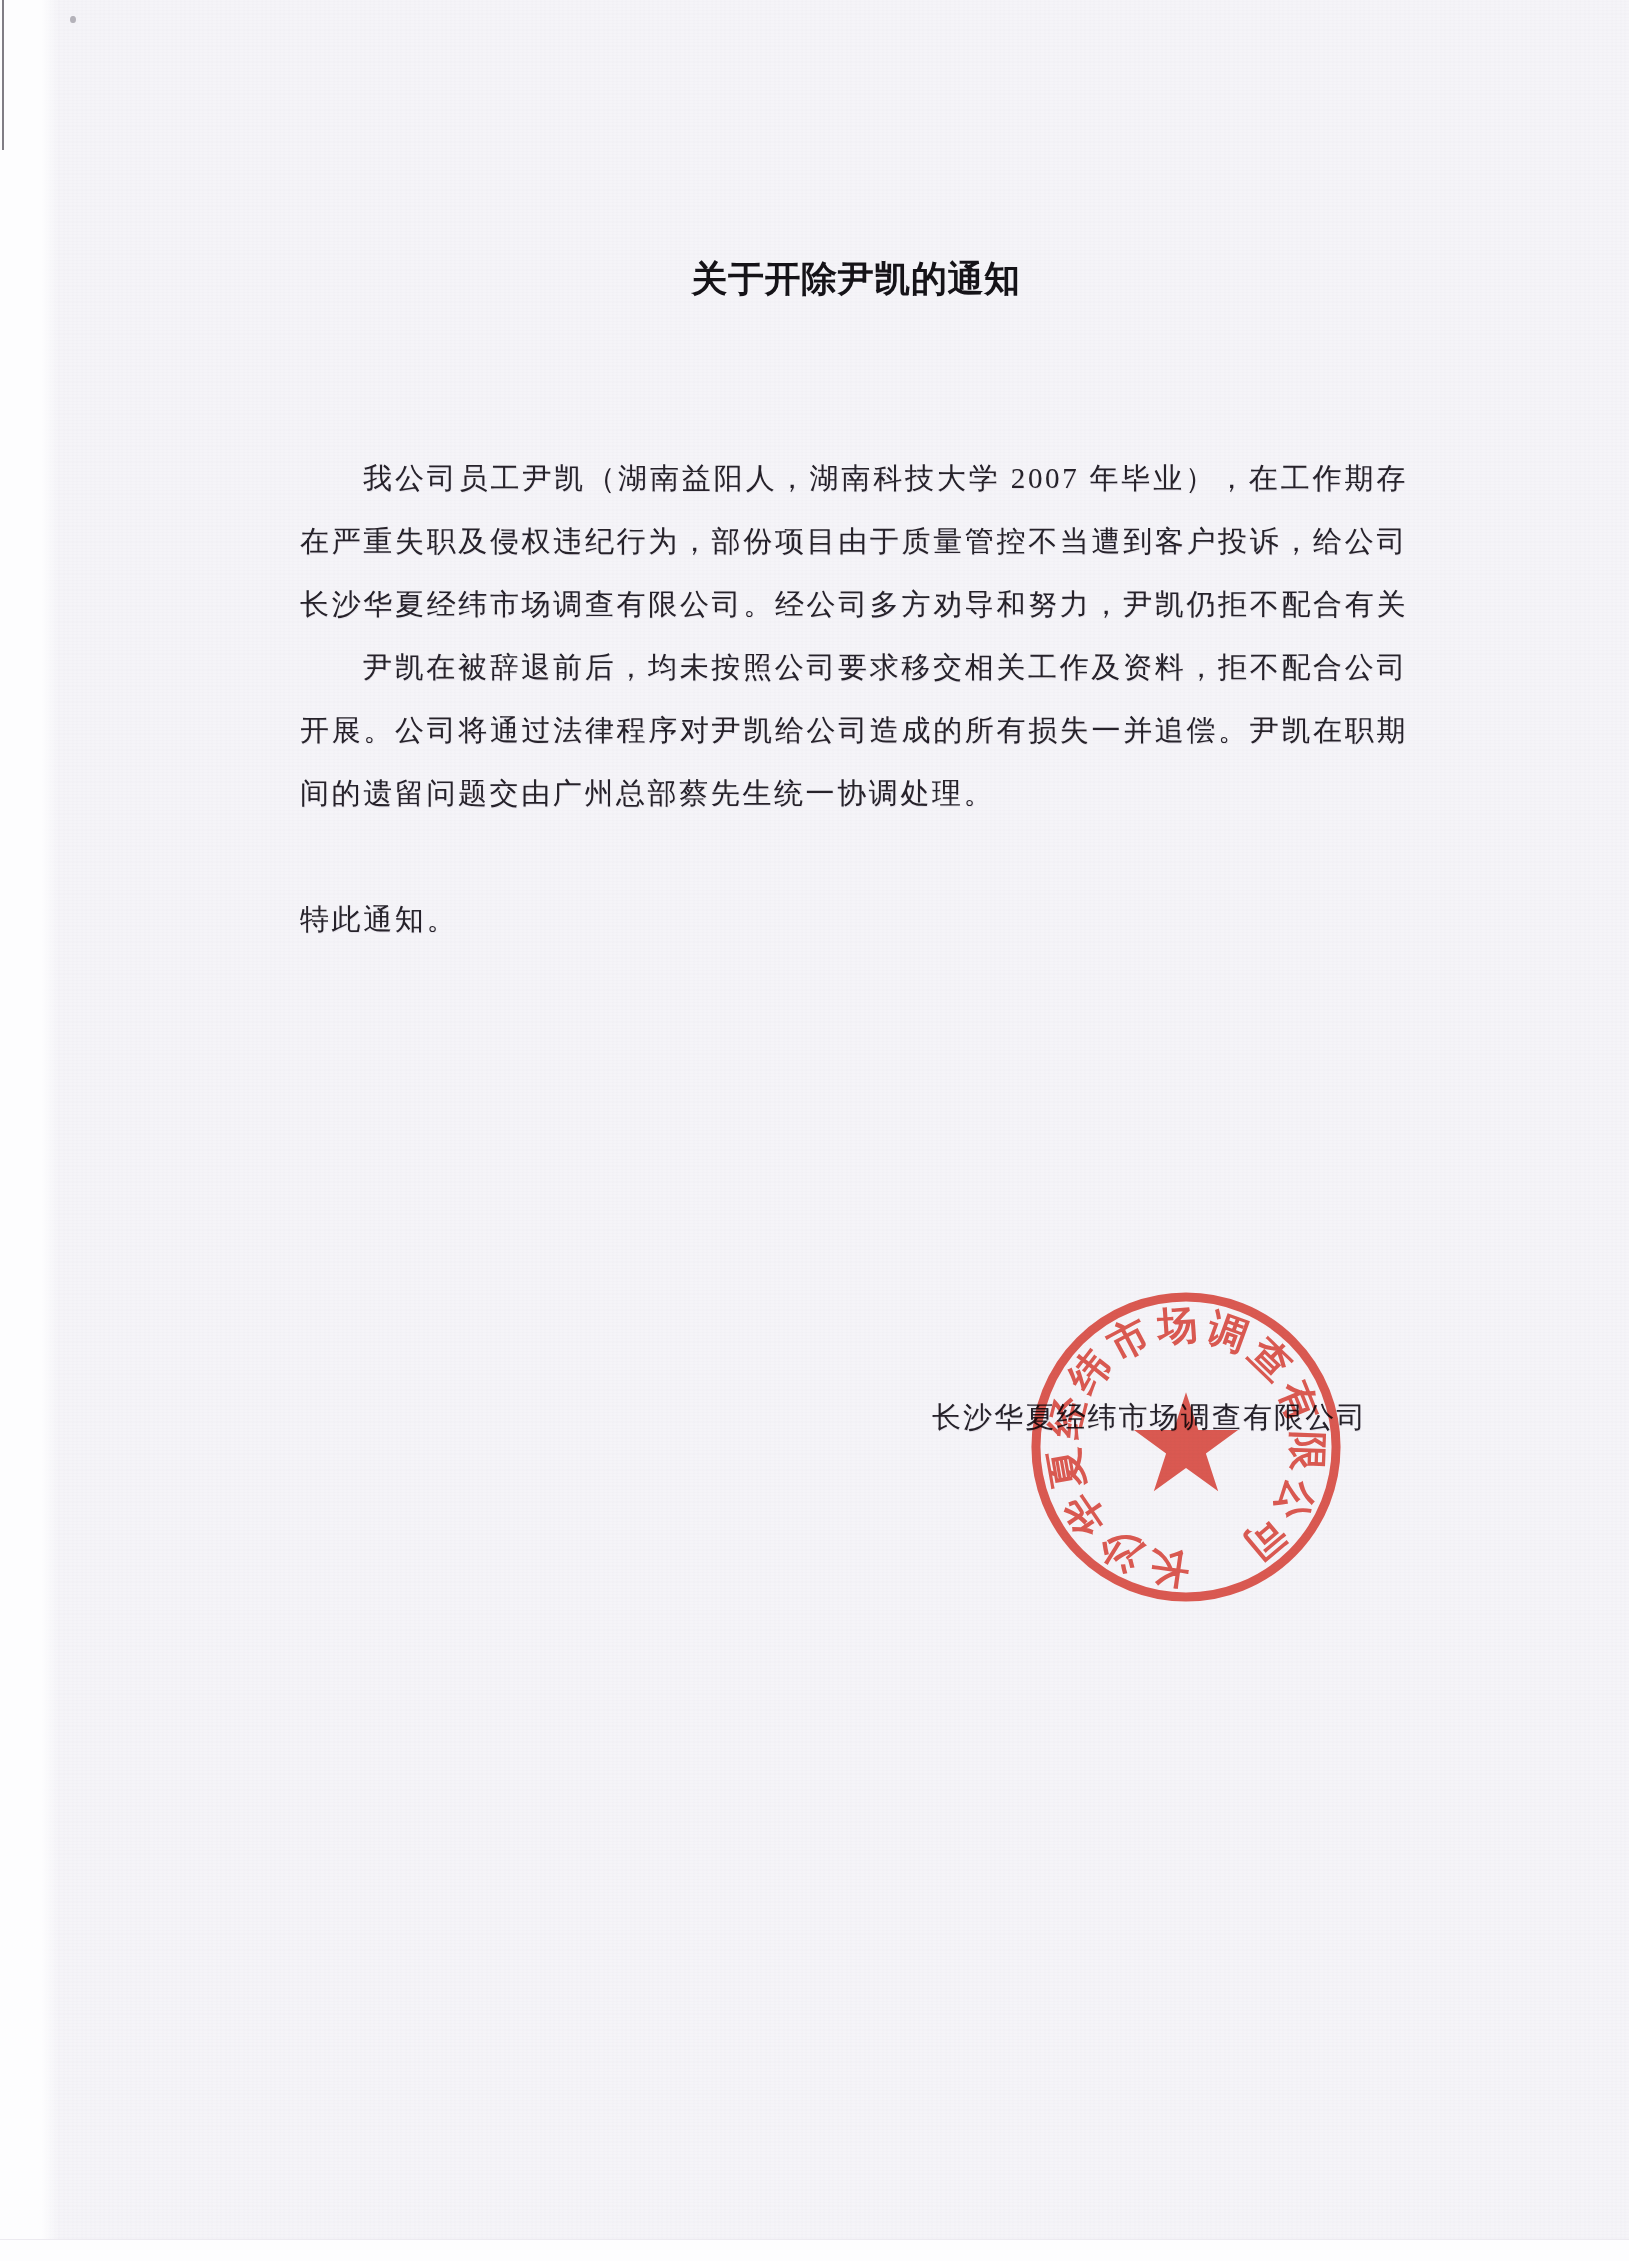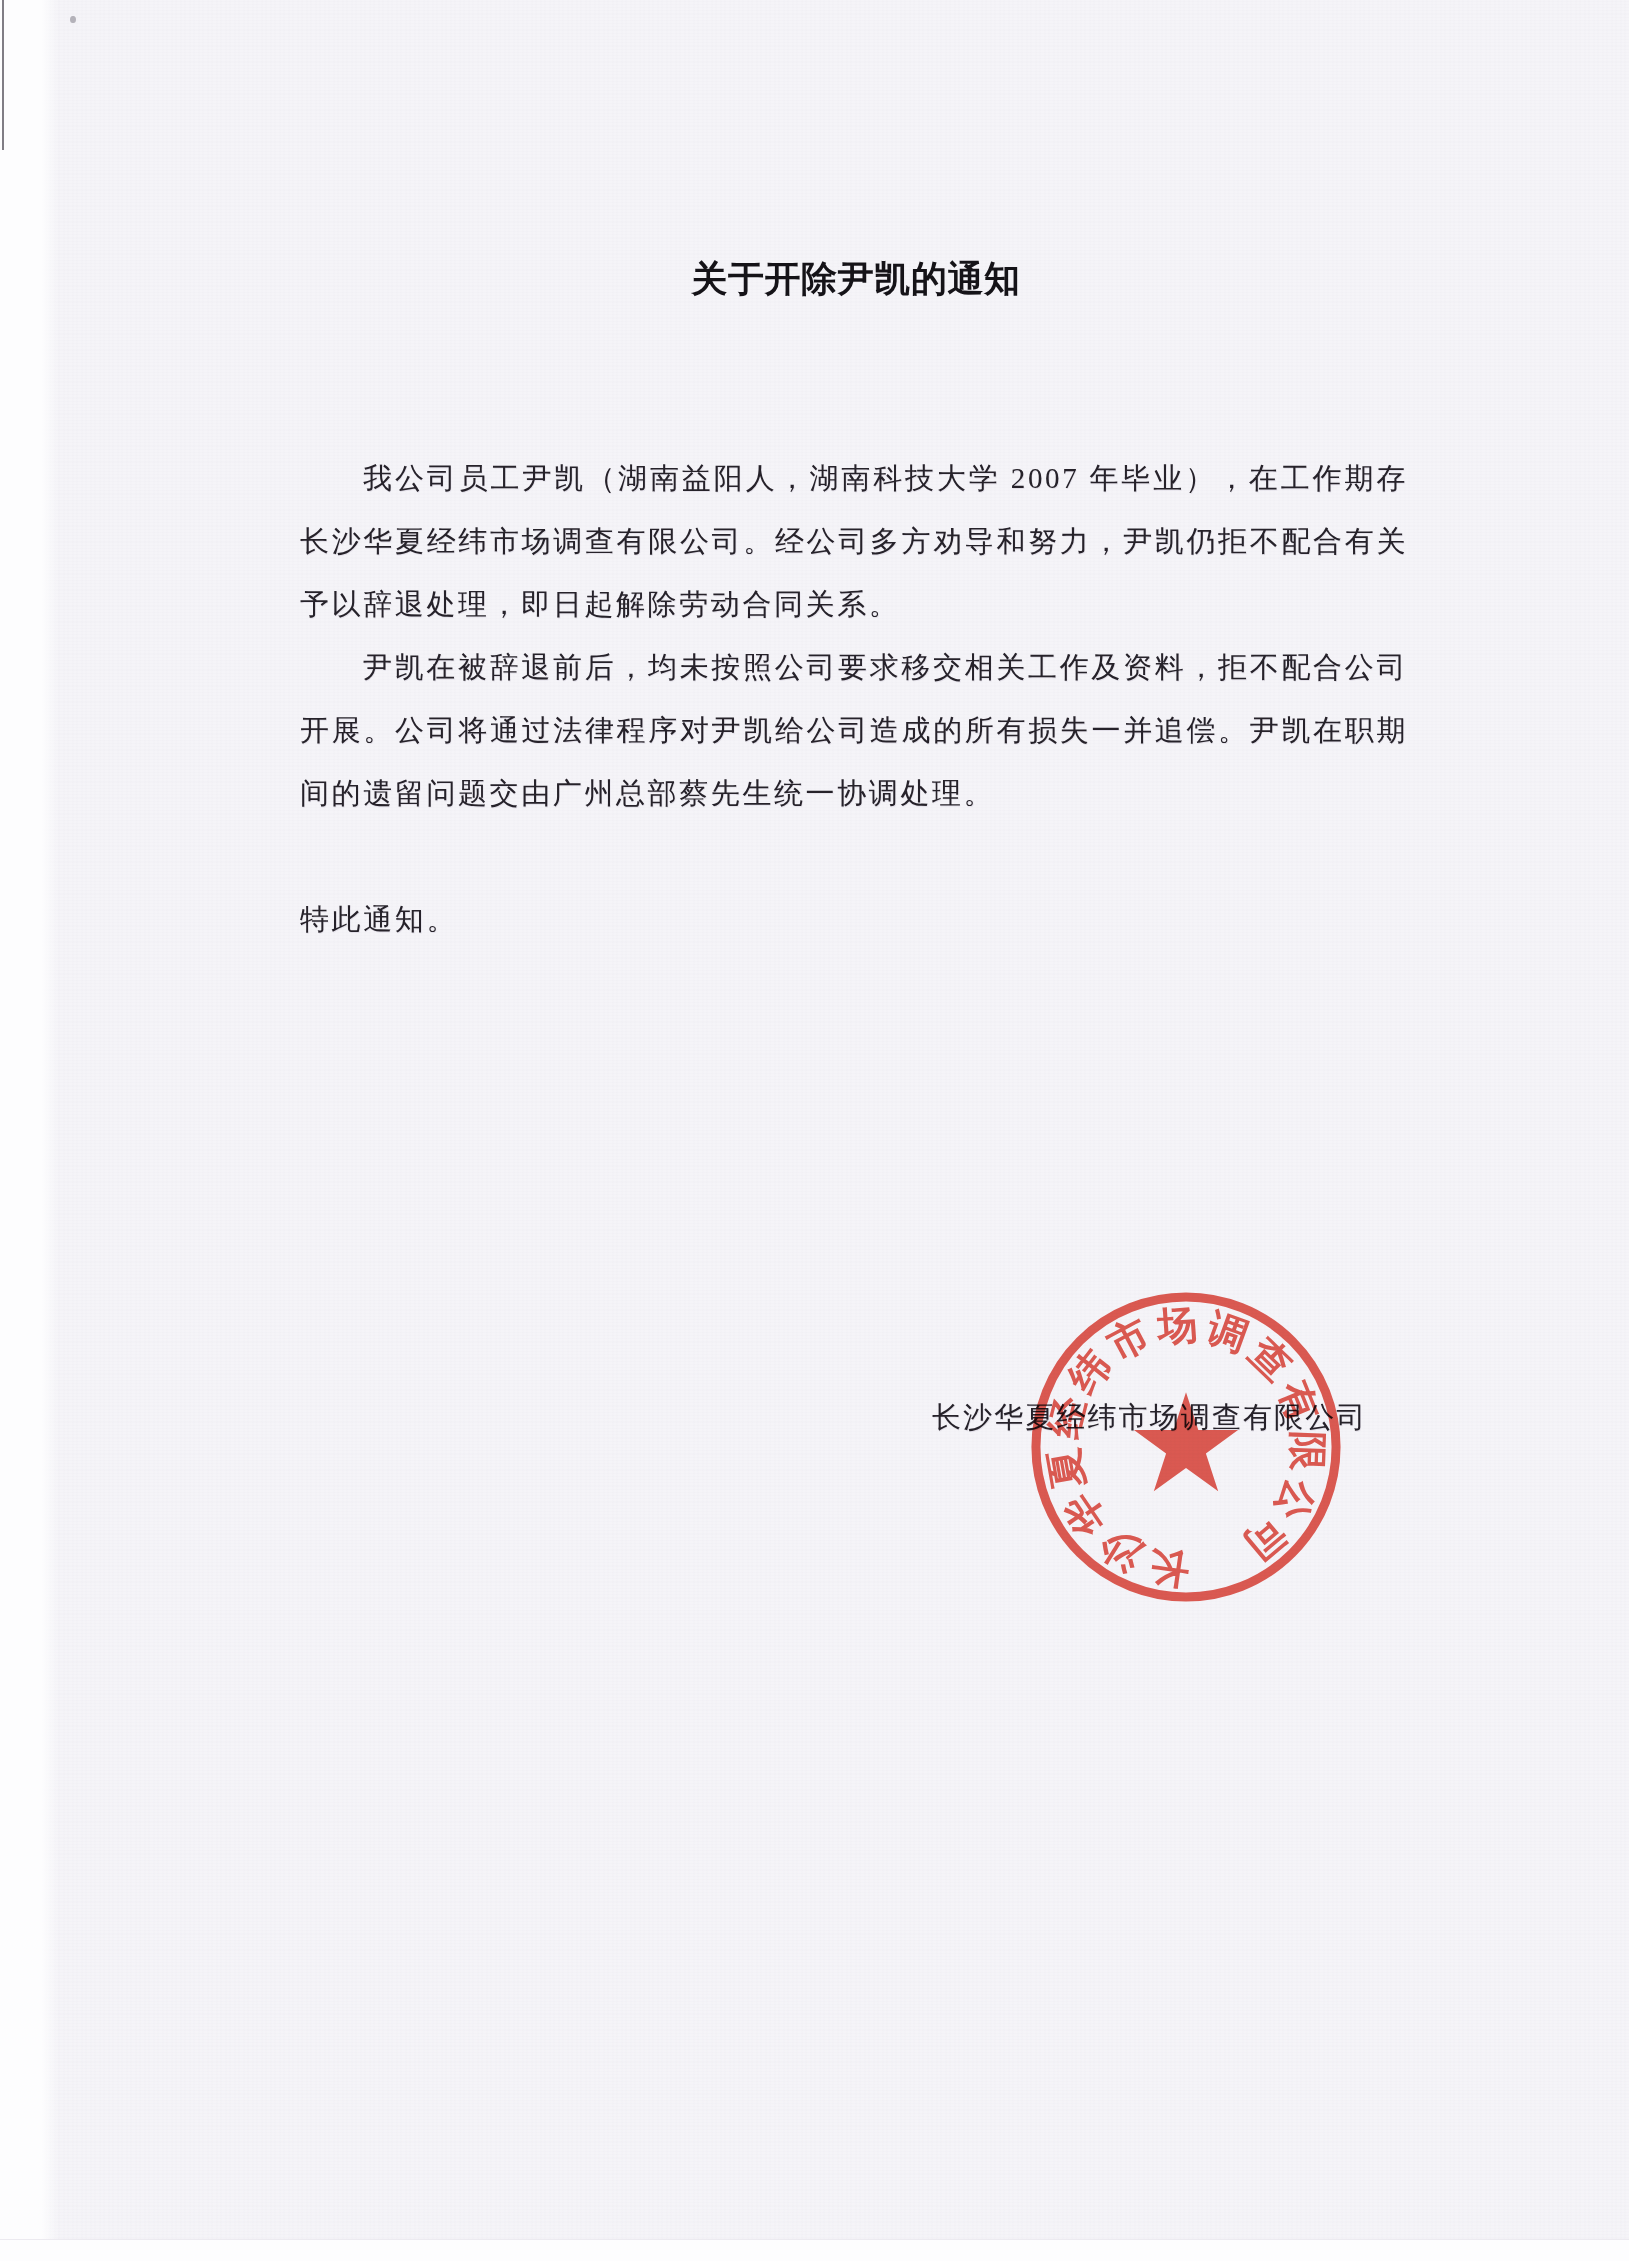--- a/index.html
+++ b/index.html
@@ -122,22 +122,22 @@
 
   <div class="left-strip"></div>
   <div class="scan-edge-line"></div>
   <div class="scan-speck"></div>
   <div class="bottom-strip"></div>
 
   <div class="doc-title">关于开除尹凯的通知</div>
 
   <div class="doc-body">
     <div class="bline indent">我公司员工尹凯（湖南益阳人，湖南科技大学 2007 年毕业），在工作期存</div>
+    <div class="bline">在严重失职及侵权违纪行为，部份项目由于质量管控不当遭到客户投诉，给公司</div>
     <div class="bline">长沙华夏经纬市场调查有限公司。经公司多方劝导和努力，尹凯仍拒不配合有关</div>
-    <div class="bline endline">予以辞退处理，即日起解除劳动合同关系。</div>
     <div class="bline indent">尹凯在被辞退前后，均未按照公司要求移交相关工作及资料，拒不配合公司</div>
     <div class="bline">开展。公司将通过法律程序对尹凯给公司造成的所有损失一并追偿。尹凯在职期</div>
     <div class="bline endline">间的遗留问题交由广州总部蔡先生统一协调处理。</div>
     <div class="bline endline closing">特此通知。</div>
   </div>
 
   <div class="signature-company">长沙华夏经纬市场调查有限公司</div>
 
   <svg class="company-seal" viewBox="0 0 500 500" xmlns="http://www.w3.org/2000/svg">
     <circle class="seal-ring" cx="250" cy="250" r="233"></circle>

